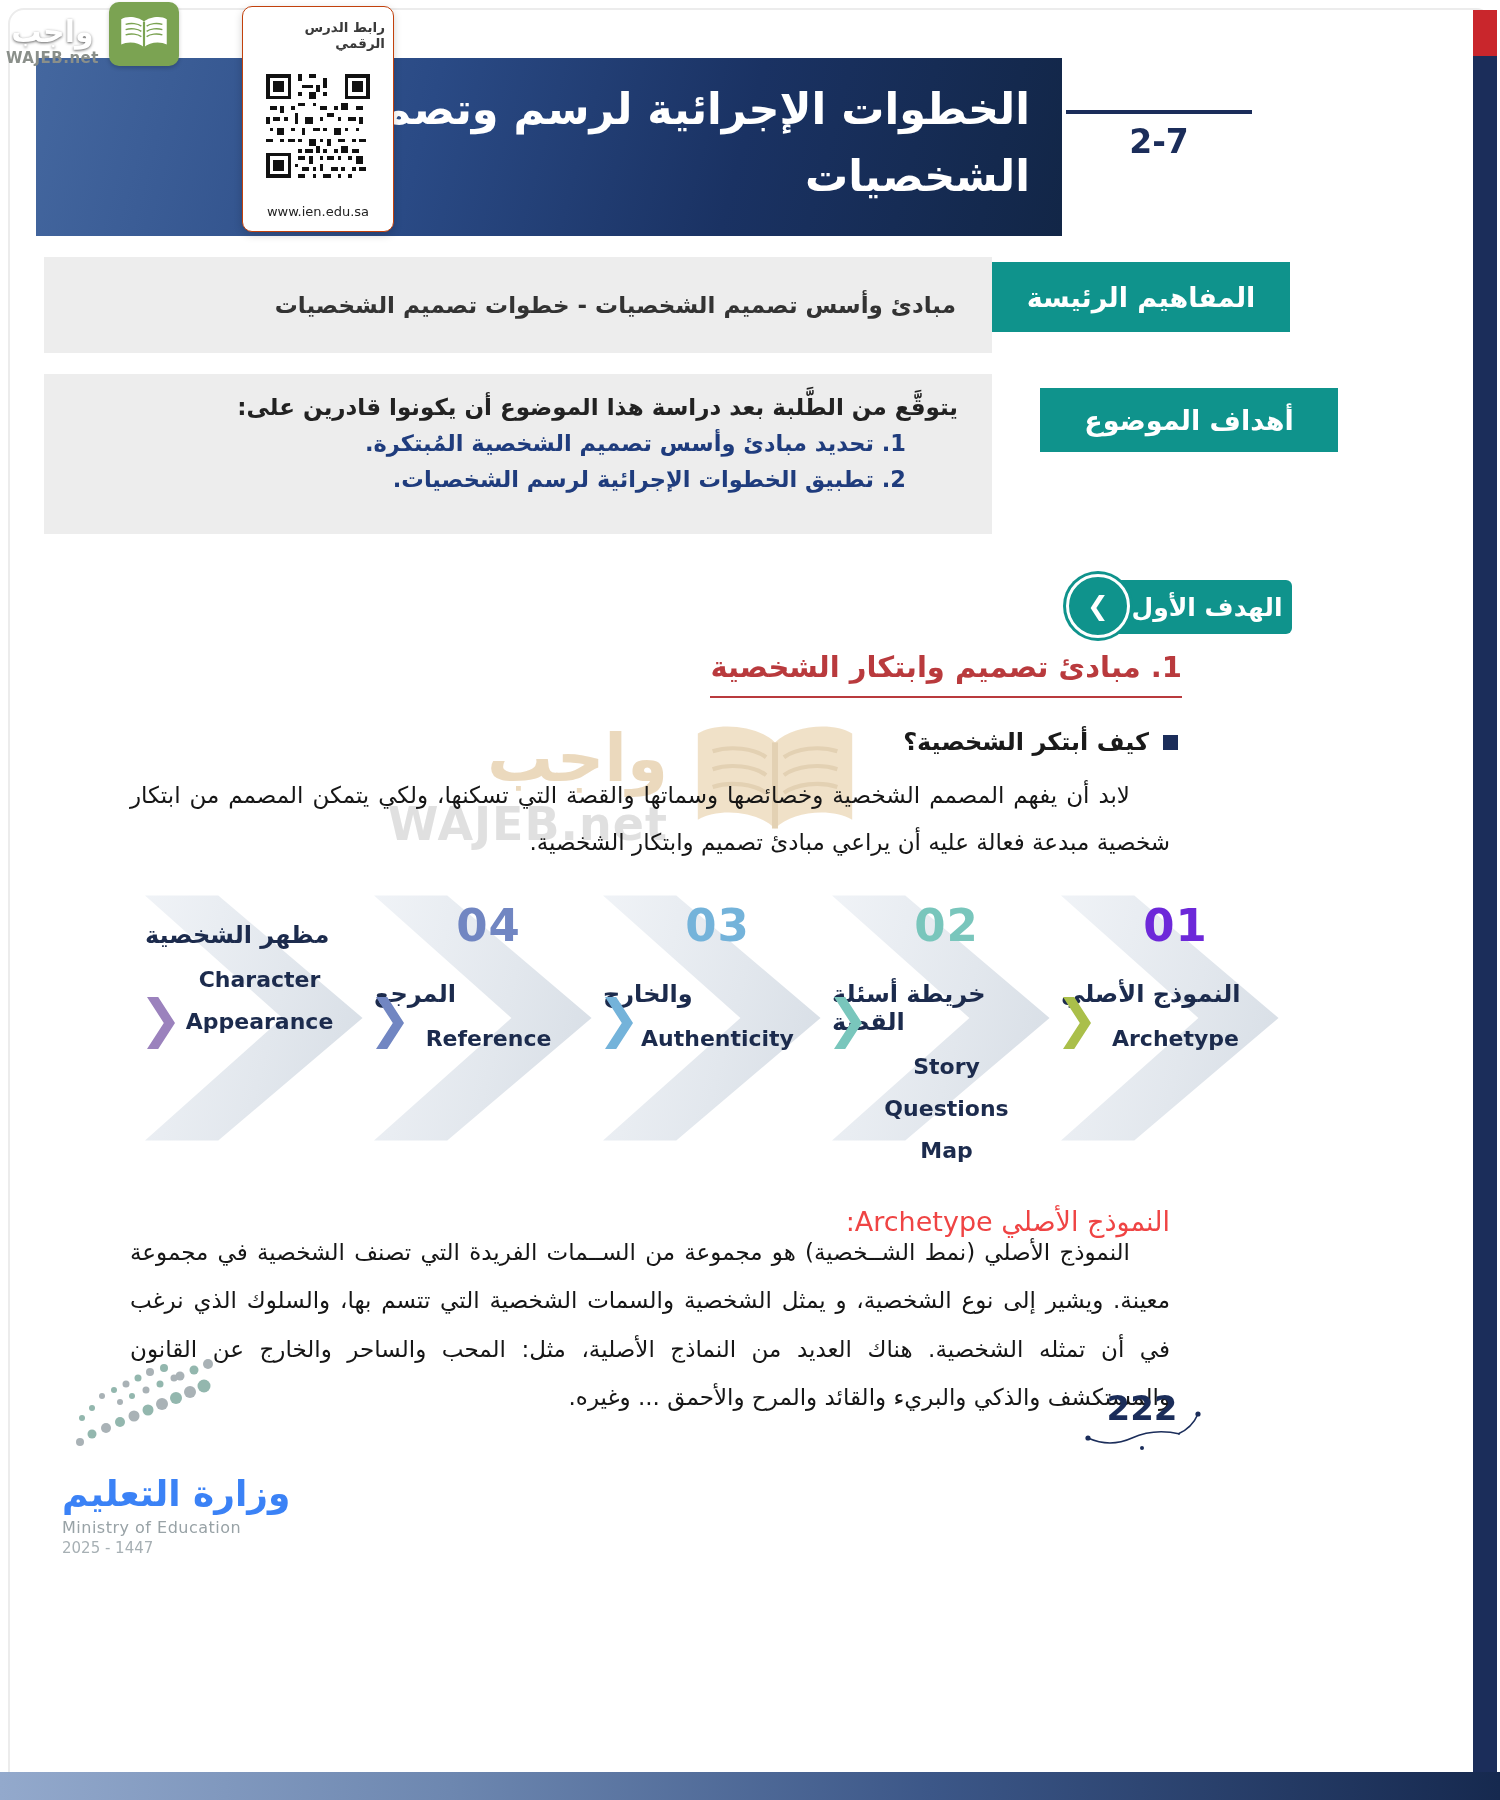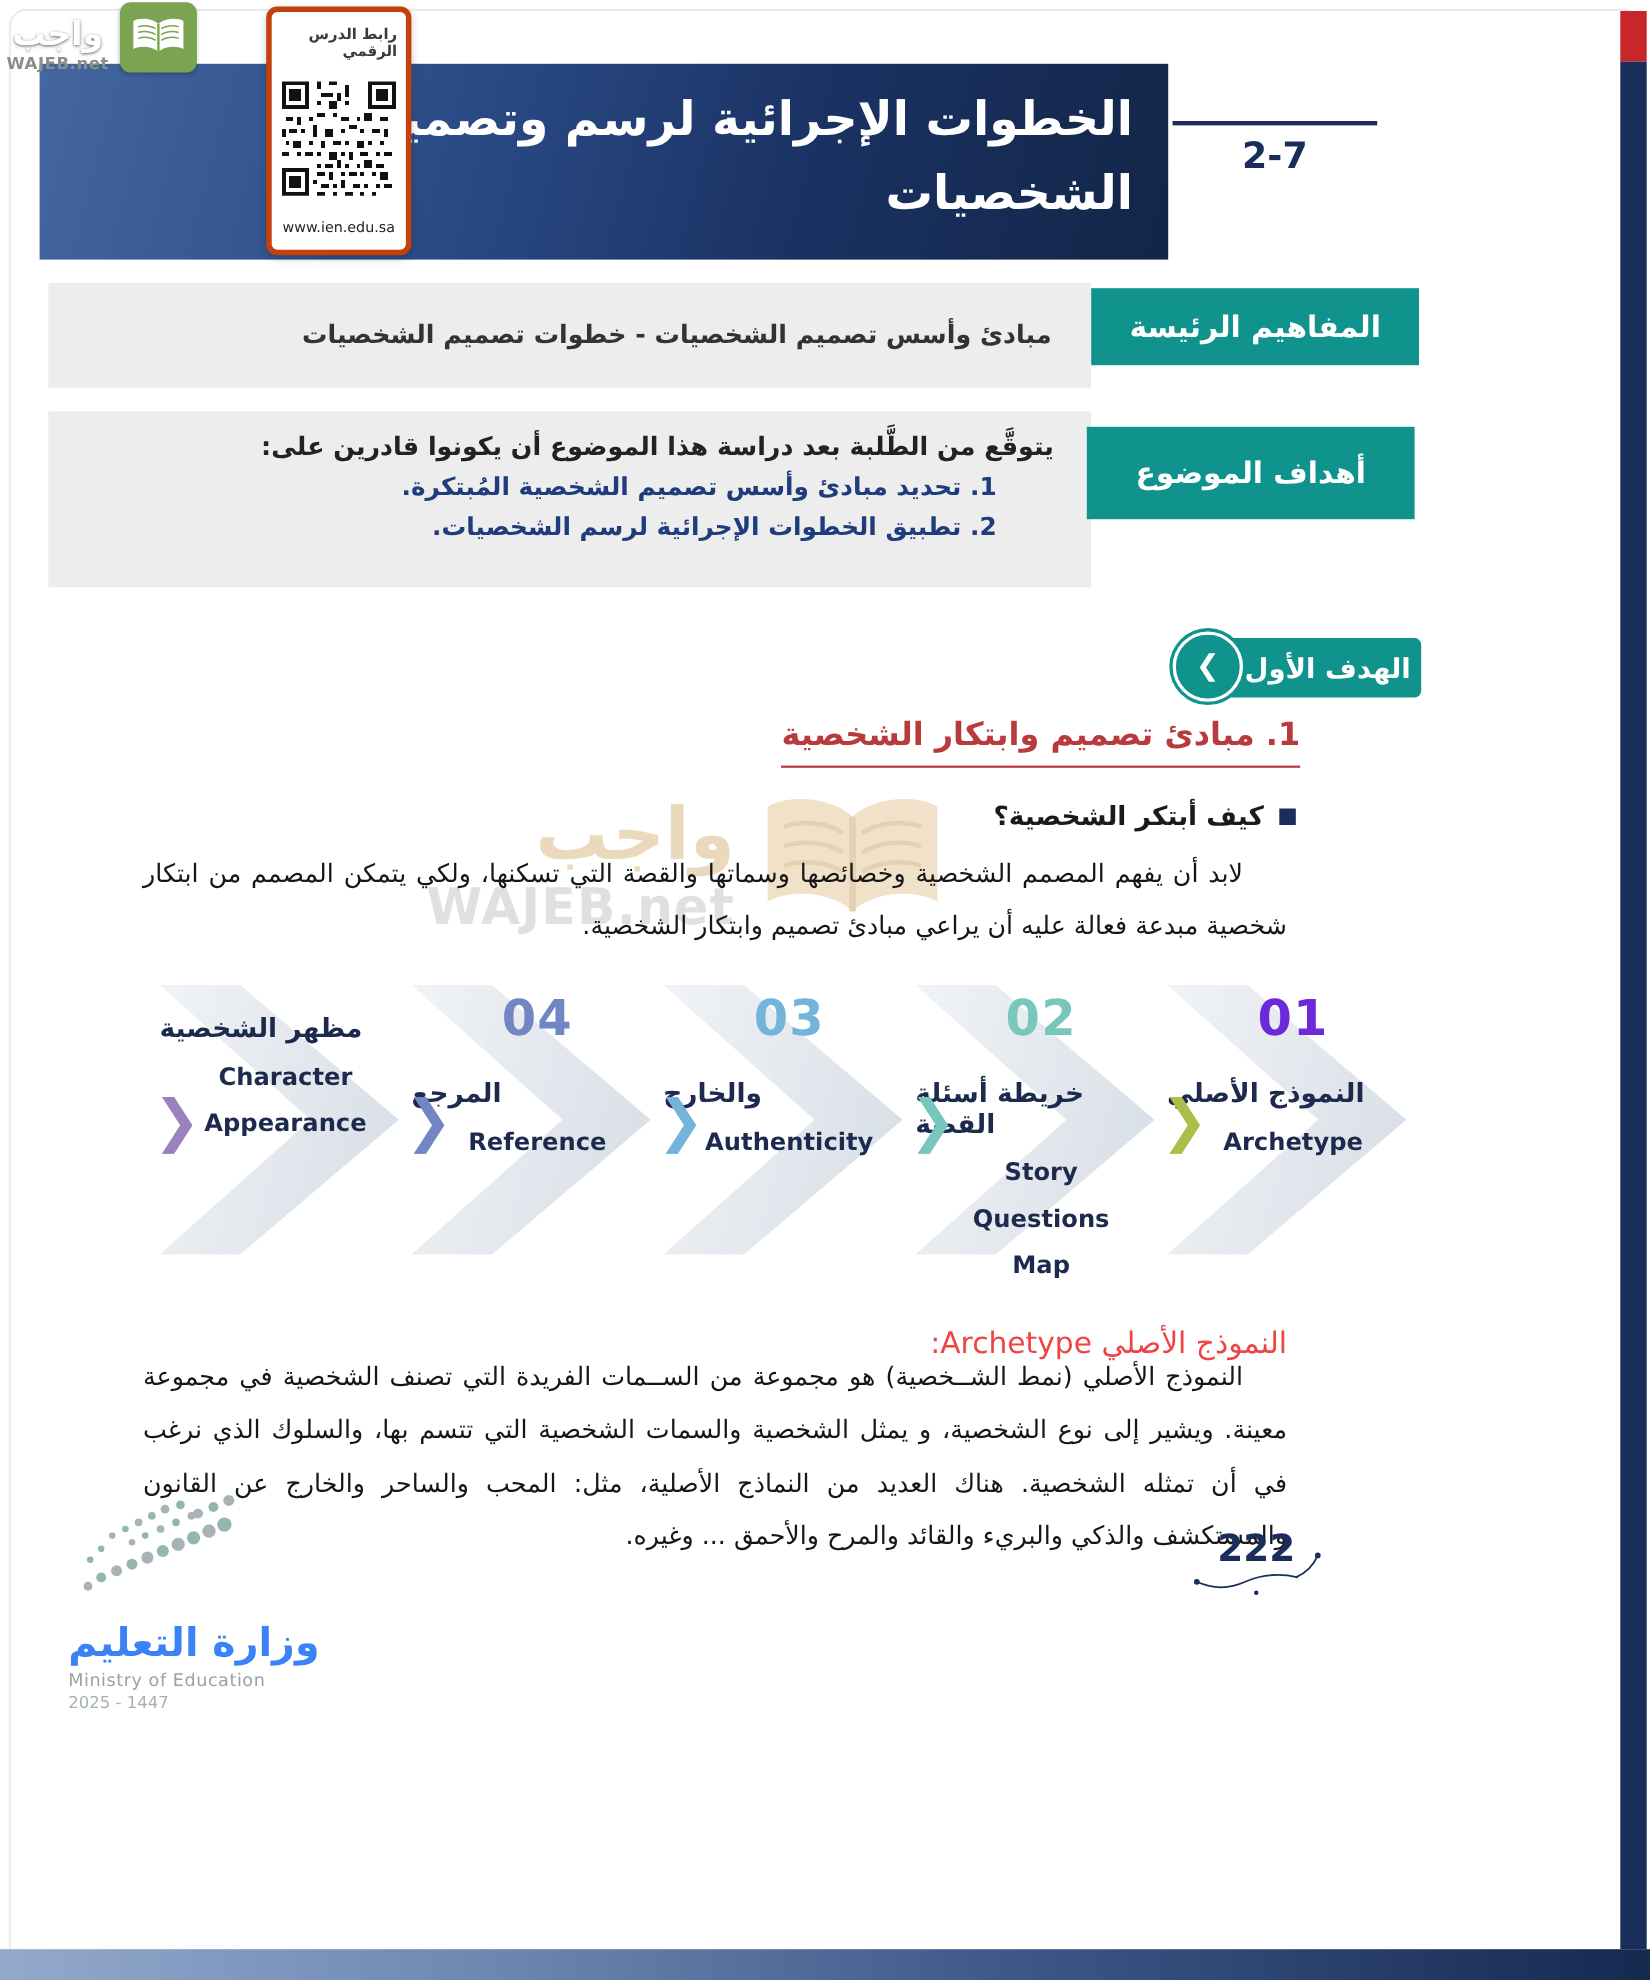--- a/index.html
+++ b/index.html
@@ -23,35 +23,35 @@
   
   .header-band { position:absolute; left:36px; top:58px; width:1026px; height:178px;
                  background:linear-gradient(105deg,#44679f 0%,#2a4a85 38%,#1a3263 68%,#122647 100%); }
   .header-title { position:absolute; top:18px; right:32px; text-align:right; direction:rtl;
                   color:#fff; font-weight:bold; font-size:43px; line-height:1.55; }
   .lesson-rule { position:absolute; left:1066px; top:110px; width:186px; height:4px; background:#1b2d5a; }
   .lesson-num  { position:absolute; left:1066px; top:122px; width:186px; text-align:center;
                  font-size:33px; font-weight:bold; color:#1b2d5a; }
 
   
-  .qr-box { position:absolute; left:242px; top:6px; width:132px; height:226px; background:#fff;
-            border:5px solid #c2410c; border-radius:10px; box-shadow:0 3px 8px rgba(0,0,0,.18);
+  .qr-box { position:absolute; left:242px; top:6px; width:152px; height:226px; background:#fff;
+            border:1px solid #c2410c; border-radius:10px; box-shadow:0 3px 8px rgba(0,0,0,.18);
             display:flex; flex-direction:column; align-items:center; justify-content:space-between;
             padding:12px 8px; z-index:9; }
   .qr-title { font-size:13.5px; font-weight:bold; color:#3a3a3a; direction:rtl; }
   .qr-url   { font-size:13px; color:#222; }
 
   
   .band-gray { position:absolute; background:#ededed; direction:rtl; }
   .band-concepts { left:44px; top:257px; width:948px; height:96px; display:flex; align-items:center; padding:0 36px; }
   .concepts-text { font-size:23px; font-weight:bold; color:#333; }
   .teal-box { position:absolute; background:#0f938c; color:#fff; display:flex; align-items:center; justify-content:center;
               font-size:27px; font-weight:bold; direction:rtl; }
   .teal-concepts   { left:992px; top:262px; width:298px; height:70px; }
-  .teal-objectives { left:988px; top:388px; width:298px; height:84px; }
+  .teal-objectives { left:1040px; top:388px; width:298px; height:64px; }
   .band-objectives { left:44px; top:374px; width:948px; height:160px; padding:20px 34px; }
   .obj-intro { font-size:23px; font-weight:bold; color:#222; text-align:right; }
   .obj-item  { font-size:22.5px; font-weight:bold; color:#1f3c7d; text-align:right; margin:10px 52px 0 0; }
 
   
   .goal-band { position:absolute; left:352px; top:580px; width:762px; height:54px; background:#ededed;
                direction:rtl; display:flex; align-items:center; padding-right:78px; border-radius:4px;
                font-size:22.5px; font-weight:bold; color:#222; }
   .goal-label { position:absolute; left:1096px; top:580px; width:196px; height:54px; background:#0f938c;
                 border-radius:6px; color:#fff; font-size:25px; font-weight:bold;

